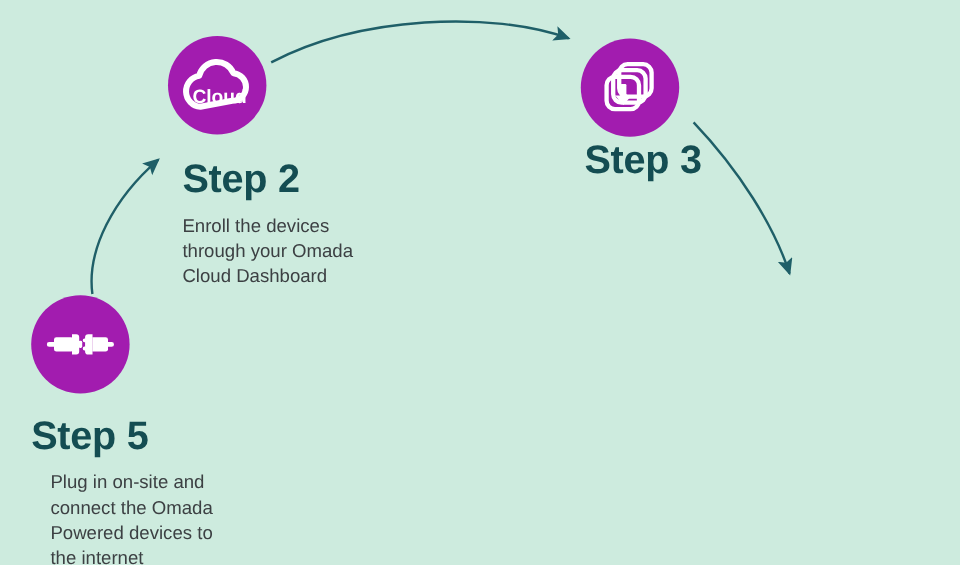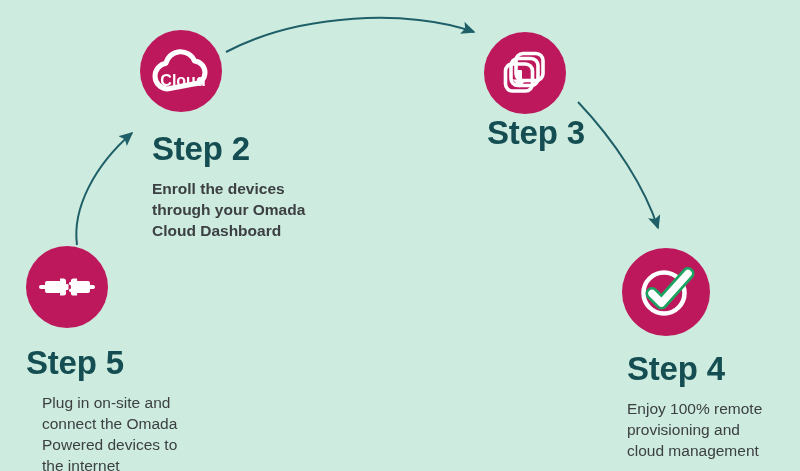--- a/index.html
+++ b/index.html
@@ -27,21 +27,21 @@
     height: 471px;
     pointer-events: none;
   }
   .step {
     position: absolute;
   }
   .badge {
     width: 82px;
     height: 82px;
     border-radius: 50%;
-    background: #be185d;
+    background: #a21caf;
     display: flex;
     align-items: center;
     justify-content: center;
     box-sizing: border-box;
   }
   .badge.big {
     width: 88px;
     height: 88px;
   }
   .badge svg { display: block; }
@@ -61,21 +61,21 @@
     white-space: pre-line;
   }
 
   
   #step-1 { left: 26px;  top: 246px; }
   #step-1 .step-title { margin-top: 16px; margin-left: 0px; }
   #step-1 .step-desc  { margin-top: 10px; margin-left: 16px; }
 
   #step-2 { left: 140px; top: 30px; }
   #step-2 .step-title { margin-top: 18px; margin-left: 12px; }
-  #step-2 .step-desc  { margin-top: 10px; margin-left: 12px; font-weight: bold; }
+  #step-2 .step-desc  { margin-top: 10px; margin-left: 12px; }
 
   #step-3 { left: 484px; top: 32px; }
   #step-3 .step-title { margin-left: 3px; }
   #step-3 .step-desc  { margin-top: 10px; margin-left: 3px; }
 
   #step-4 { left: 622px; top: 248px; }
   #step-4 .step-title { margin-top: 14px; margin-left: 5px; }
   #step-4 .step-desc  { margin-top: 10px; margin-left: 5px; }
 </style>
 </head>
@@ -149,29 +149,14 @@
           <g fill="#ffffff">
             <rect x="17" y="22" width="5" height="12" rx="1"></rect>
             <path d="M12.6,31.6 h13.8 L19.5,39.5 z"></path>
           </g>
         </svg>
       </span>
     </div>
     <h2 class="step-title">Step 3</h2>
   </div>
 
-  <div class="step" id="step-4">
-    <div class="badge big">
-      <span>
-        <svg width="58" height="58" viewBox="0 0 58 58">
-          <circle cx="27" cy="30" r="20.5" fill="none" stroke="#ffffff" stroke-width="4.5"></circle>
-          <path d="M15,30.5 L24.5,40 L51,10.5" fill="none" stroke="#1ba360" stroke-width="13" stroke-linecap="round" stroke-linejoin="round"></path>
-          <path d="M15,30.5 L24.5,40 L51,10.5" fill="none" stroke="#ffffff" stroke-width="7.5" stroke-linecap="round" stroke-linejoin="round"></path>
-        </svg>
-      </span>
-    </div>
-    <h2 class="step-title">Step 4</h2>
-    <p class="step-desc">Enjoy 100% remote
-provisioning and
-cloud management</p>
-  </div>
 
 </div>
 
 </body></html>

